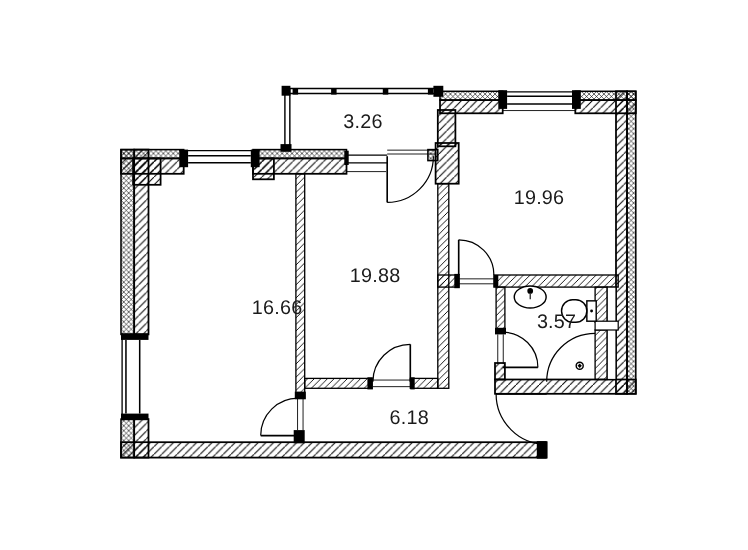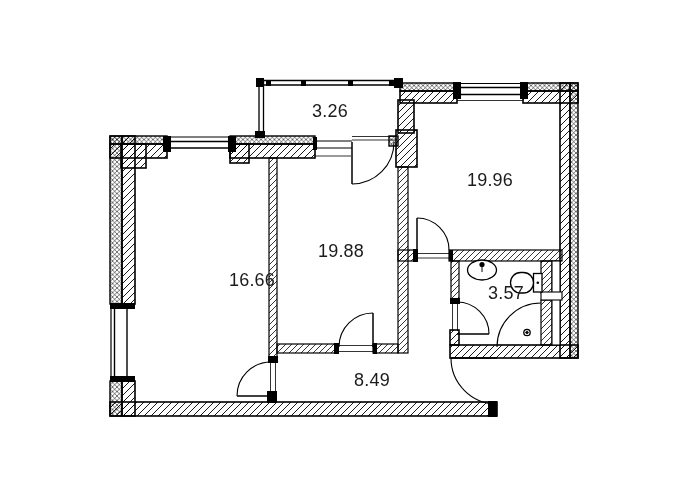--- a/index.html
+++ b/index.html
@@ -218,15 +218,15 @@
       <rect x="525.6" y="331.1" width="2.8" height="2.8" fill="#000" transform="rotate(45 527 332.5)"></rect>
     </g>
   </g>
 </svg>
 
   <div class="rlabel" style="left:330px; top:111px;">3.26</div>
   <div class="rlabel" style="left:490px; top:180px;">19.96</div>
   <div class="rlabel" style="left:204px; top:280px;margin-left:48px;">16.66</div>
   <div class="rlabel" style="left:341px; top:251px;">19.88</div>
   <div class="rlabel" style="left:506px; top:293px;text-align:right;">3.57</div>
-  <div class="rlabel" style="left:372px; top:380px;">8.49</div>
+  <div class="rlabel" style="left:372px; top:380px;">6.18</div>
 
 </div>
 
 </body></html>

